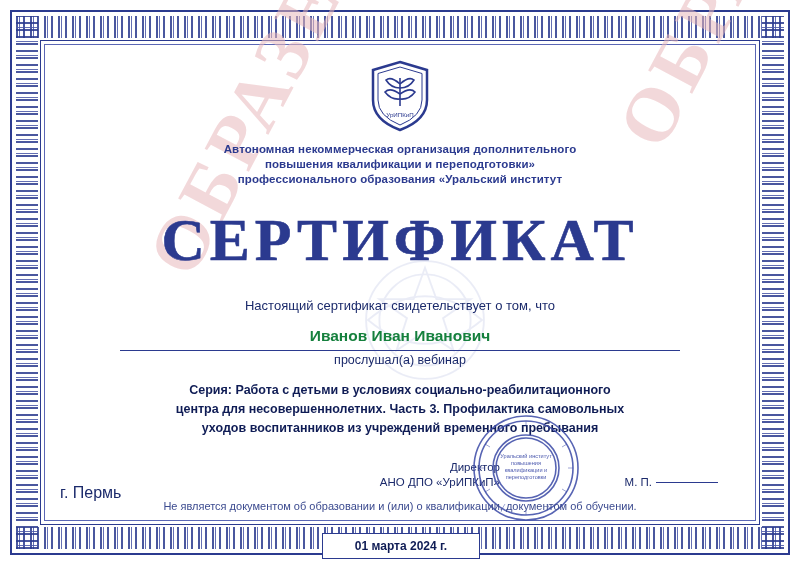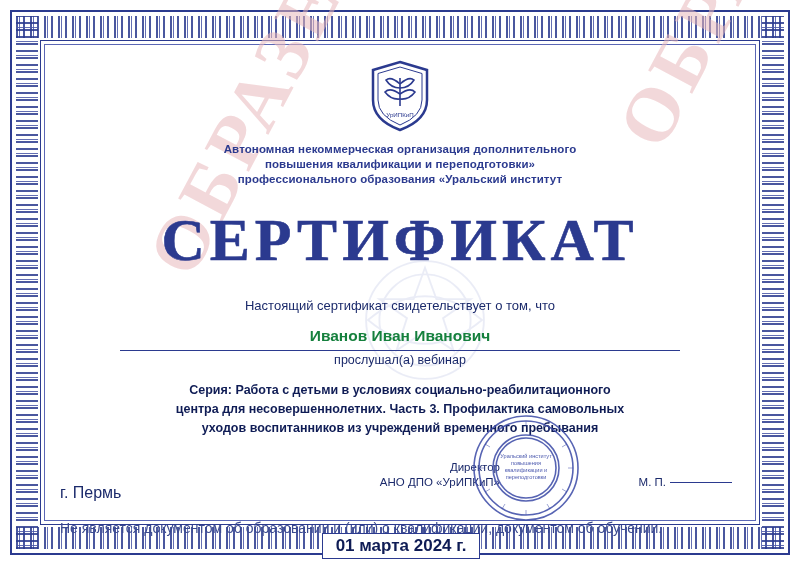--- a/index.html
+++ b/index.html
@@ -202,55 +202,55 @@
     position: absolute;
     left: 200px; top: 2px;
     width: 240px;
     text-align: right;
     font-size: 11.5px;
     color: #1b2a6b;
     line-height: 15px;
   }
   .mp {
     position: absolute;
-    right: 8px; top: 18px;
+    right: 22px; top: 18px;
     font-size: 11.5px;
     color: #1b2a6b;
   }
   .mp-rule {
     display: inline-block;
     width: 62px;
     border-bottom: 1px solid #2b3a8f;
     margin-left: 4px;
     vertical-align: 3px;
   }
 
   .disclaimer {
     position: absolute;
     left: 60px;
-    top: 520px;
+    top: 500px;
     width: 680px;
-    text-align: left;
-    font-size: 14px;
+    text-align: center;
+    font-size: 11px;
     color: #3b4a8f;
   }
 
   
   .date-box {
     position: absolute;
     left: 322px;
     top: 533px;
     width: 156px;
     height: 24px;
     border: 1.5px solid #2b3a8f;
     background: #ffffff;
     display: flex;
     align-items: center;
     justify-content: center;
-    font-size: 17px;
+    font-size: 12px;
     font-weight: bold;
     color: #0f1c55;
   }
 
   
   .stamp {
     position: absolute;
     left: 470px;
     top: 412px;
     width: 112px;

